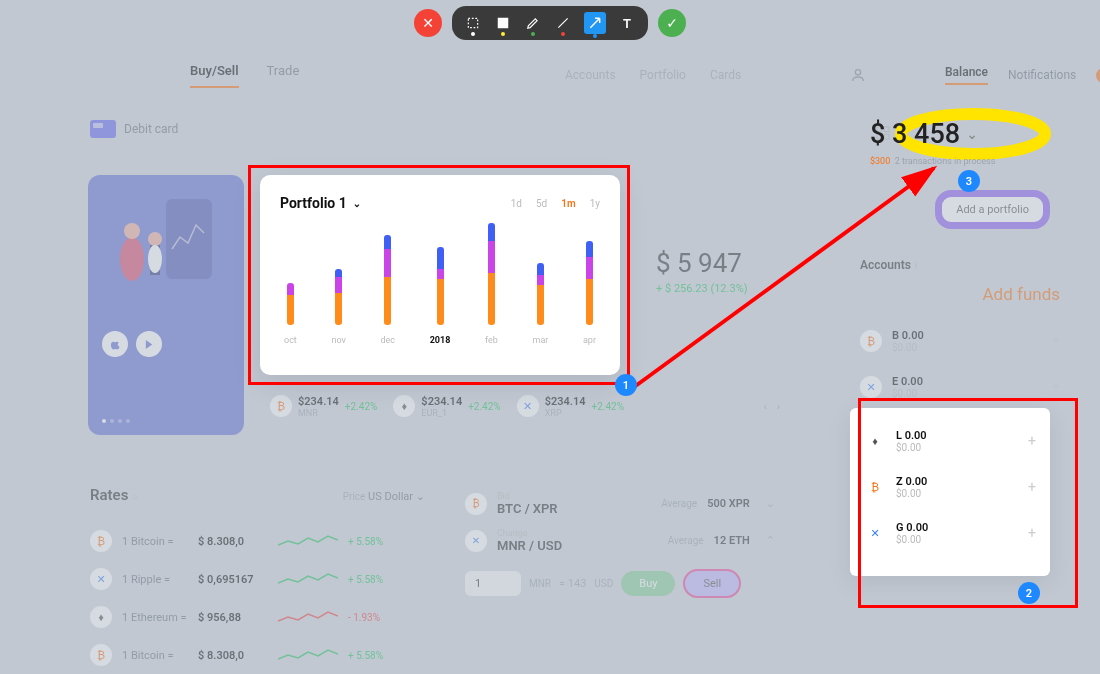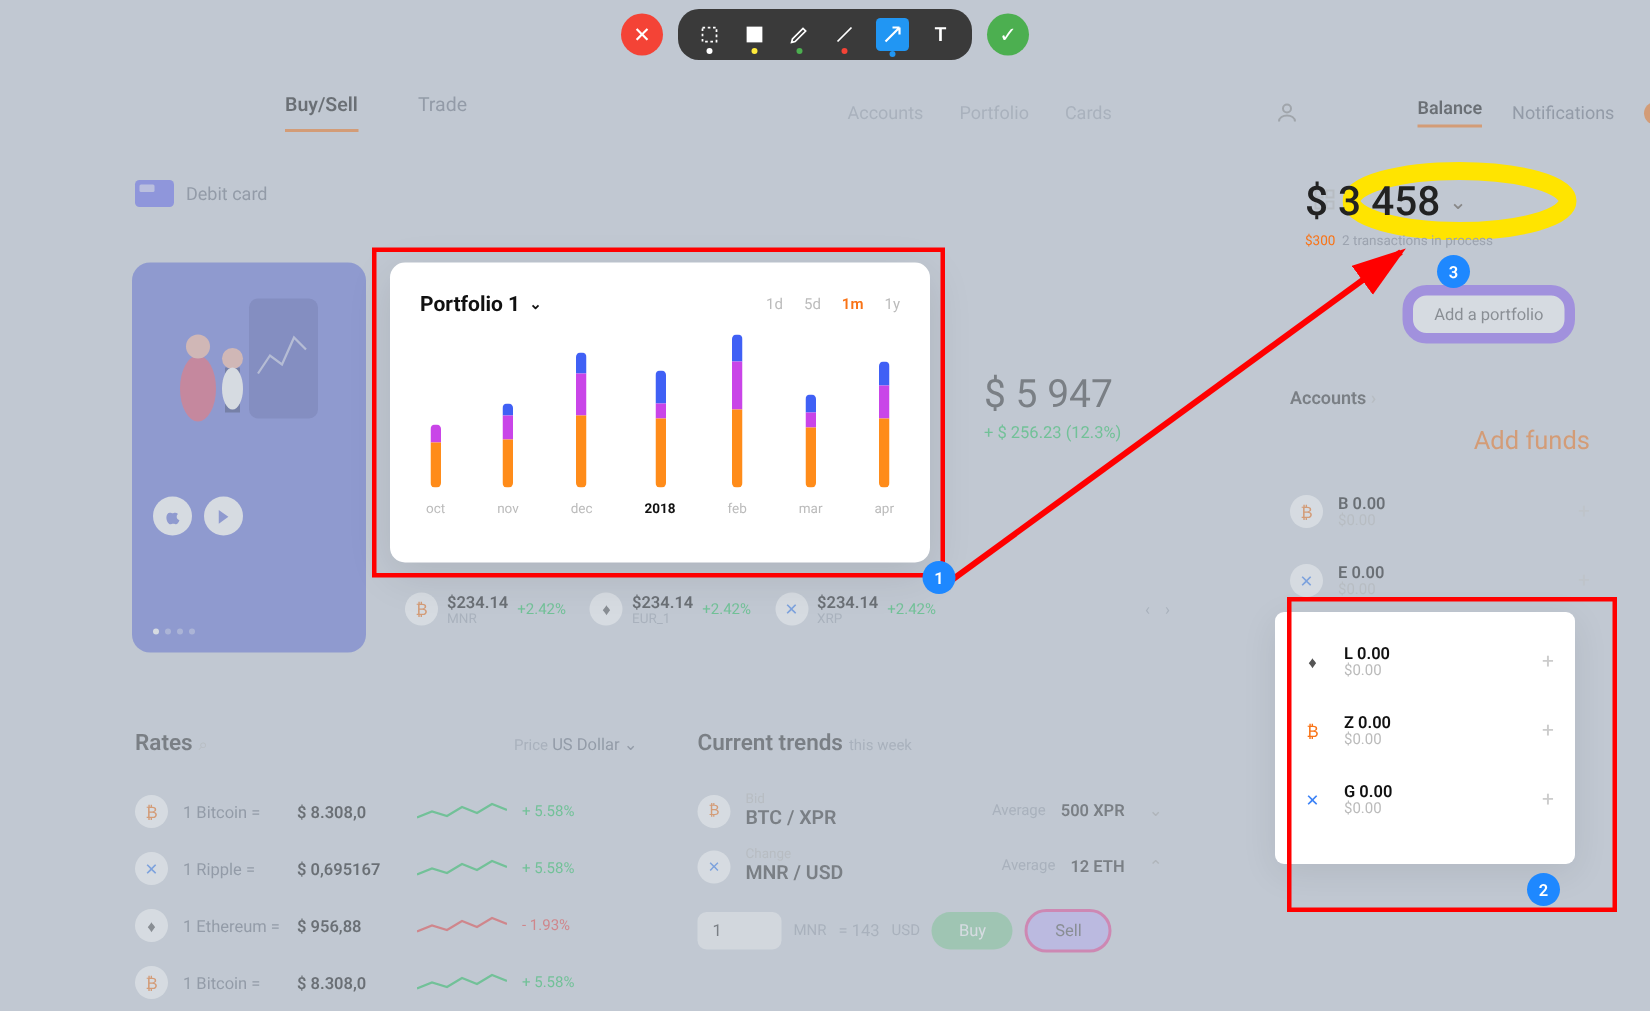--- a/index.html
+++ b/index.html
@@ -12,21 +12,21 @@
 .red-c { background:#f44336; }
 .green-c { background:#4caf50; }
 .pill { background:#3a3a3a; border-radius:14px; padding:6px 12px; display:flex; align-items:center; gap:12px; }
 .tool { width:18px; height:18px; display:flex; align-items:center; justify-content:center; color:#fff; position:relative; cursor:pointer; }
 .tool.active { background:#2196f3; border-radius:3px; padding:2px; box-sizing:content-box; }
 .tool .dot { position:absolute; bottom:-4px; left:50%; transform:translateX(-50%); width:4px; height:4px; border-radius:50%; }
 .d-white{background:#fff}.d-yellow{background:#ffeb3b}.d-green{background:#4caf50}.d-red{background:#f44336}.d-blue{background:#2196f3}
 
 
 .hdr { position:absolute; top:55px; left:0; right:0; height:40px; display:flex; align-items:center; padding:0 90px; font-size:13px; color:#6b7280; }
-.hdr .nav1 { position:absolute; left:190px; display:flex; gap:40px; }
+.hdr .nav1 { position:absolute; left:190px; display:flex; gap:28px; }
 .hdr .nav1 .active { color:#111; font-weight:600; border-bottom:2px solid #f97316; padding-bottom:8px; }
 .hdr .nav2 { position:absolute; left:565px; display:flex; gap:24px; font-size:12px; color:#9ca3af; }
 .hdr .user-ic { position:absolute; left:850px; }
 .hdr .nav3 { position:absolute; left:945px; display:flex; gap:20px; align-items:center; font-size:12px; }
 .hdr .nav3 .active { color:#111; font-weight:600; border-bottom:2px solid #f97316; padding-bottom:4px; }
 .hdr .badge { background:#f97316; color:#fff; border-radius:10px; padding:2px 6px; font-size:10px; }
 
 
 .debit { position:absolute; left:90px; top:120px; display:flex; align-items:center; gap:8px; font-size:12px; color:#6b7280; }
 .debit .card-ic { width:26px; height:18px; background:#6366f1; border-radius:3px; position:relative; }
@@ -267,23 +267,20 @@
         <span class="pr">$ 8.308,0</span>
   <svg class="spark" viewBox="0 0 60 16">
           <polyline points="0,12 10,8 20,11 30,5 40,9 50,3 60,7" fill="none" stroke="#22c55e" stroke-width="1.5"></polyline>
         </svg>
   <span class="pct up">+ 5.58%</span>
       </div>
     </div>
 </div>
 
 <div class="trends">
-  <div class="sec-hdr">
-    <span><span class="sec-t">Current trends</span> <span class="sec-sub">this week</span></span>
-  </div>
   <div class="trow">
     <span class="cic btc" style="font-size:10px">₿</span>
     <span>
         <div class="lbl">Bid</div>
         <div class="big">BTC / XPR</div>
       </span>
     <span class="avg">Average</span>
     <span class="avgv">500 XPR</span>
     <span style="margin-left:6px;color:#aaa">⌄</span>
   </div>

